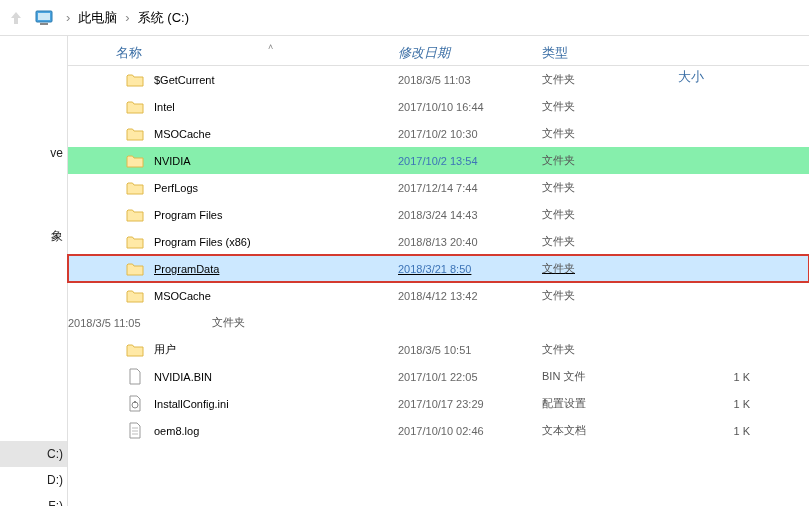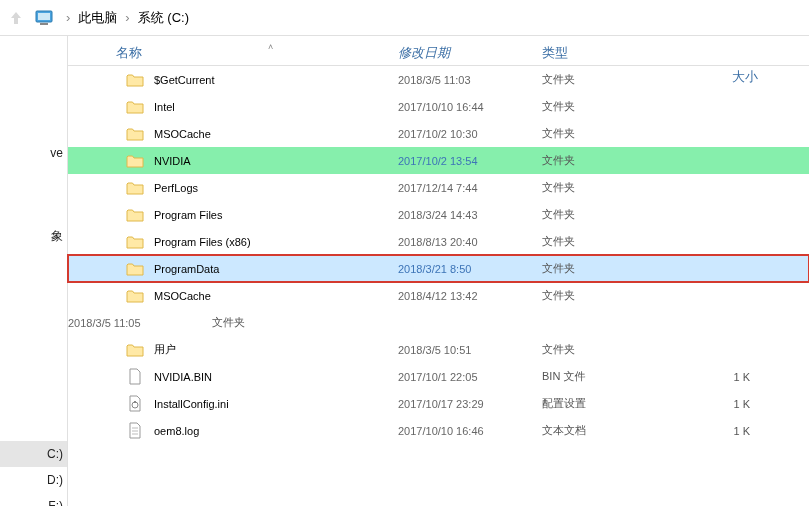--- a/index.html
+++ b/index.html
@@ -78,21 +78,21 @@
     height: 30px;
     border-bottom: 1px solid #e0e0e0;
     color: #3a6ea5;
     font-size: 13px;
     padding-top: 4px;
     position: relative;
   }
   .col-name { width: 330px; padding-left: 48px; position:relative;}
   .col-date { width: 144px; font-style: italic; }
   .col-type { width: 136px; }
-  .col-size { width: 80px; text-align: right; margin-top: 48px; }
+  .col-size { width: 80px; text-align: left; margin-top: 48px; }
   .sort-ind {
     position: absolute;
     left: 200px; top: -2px;
     font-size: 9px;
     color: #888;
   }
 
   .filelist {
     flex: 1;
     position: relative;
@@ -100,21 +100,21 @@
   .row {
     display: flex;
     align-items: center;
     height: 27px;
     font-size: 11px;
     color: #000;
     position: relative;
   }
   .row.hover { background: #86efac; }
   .row.selected { background: #cce8ff; }
-  .row.highlighted { outline: 2px solid #d43a2f; outline-offset: -1px; }
+  .row.highlighted { outline: 2px solid #d43a2f; outline-offset: -1px; text-decoration: underline; }
   .c-name { width: 330px; padding-left: 58px; display:flex; align-items:center; gap:10px; }
   .c-date { width: 144px; color: #666; }
   .c-type { width: 136px; color: #555; }
   .c-size { width: 80px; color: #555; text-align: right; padding-right: 8px;}
   .row.selected .c-date, .row.hover .c-date { color: #3d74b7; }
   .ficon { width: 18px; height: 18px; display:flex; align-items:center; justify-content:center; flex-shrink:0;}
   .folder { width:18px; height:14px; }
   .file-generic { width:14px; height:17px; }
 </style>
 </head>
@@ -334,20 +334,20 @@
             <span class="ficon">
               <svg class="file-generic" viewBox="0 0 14 17">
                 <path d="M2 1 L9 1 L12 4 L12 16 L2 16 Z" fill="#fff" stroke="#999"></path>
                 <line x1="4" y1="6" x2="10" y2="6" stroke="#bbb"></line>
                 <line x1="4" y1="9" x2="10" y2="9" stroke="#bbb"></line>
                 <line x1="4" y1="12" x2="10" y2="12" stroke="#bbb"></line>
               </svg>
             </span>
             <span>oem8.log</span>
           </div>
-          <div class="c-date">2017/10/10 16:46</div>
+          <div class="c-date">2017/10/10 02:46</div>
           <div class="c-type">文本文档</div>
           <div class="c-size">1 K</div>
         </div>
       </div>
   </div>
 
 </div>
 
 </body></html>

